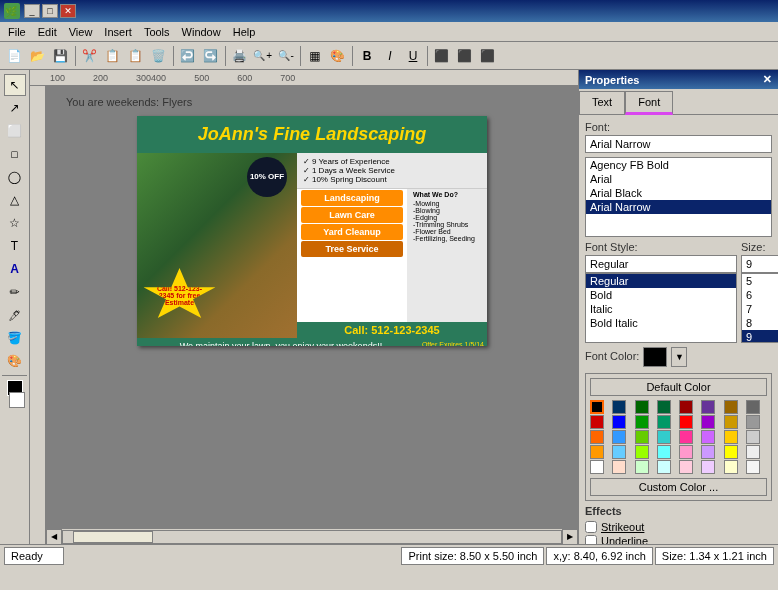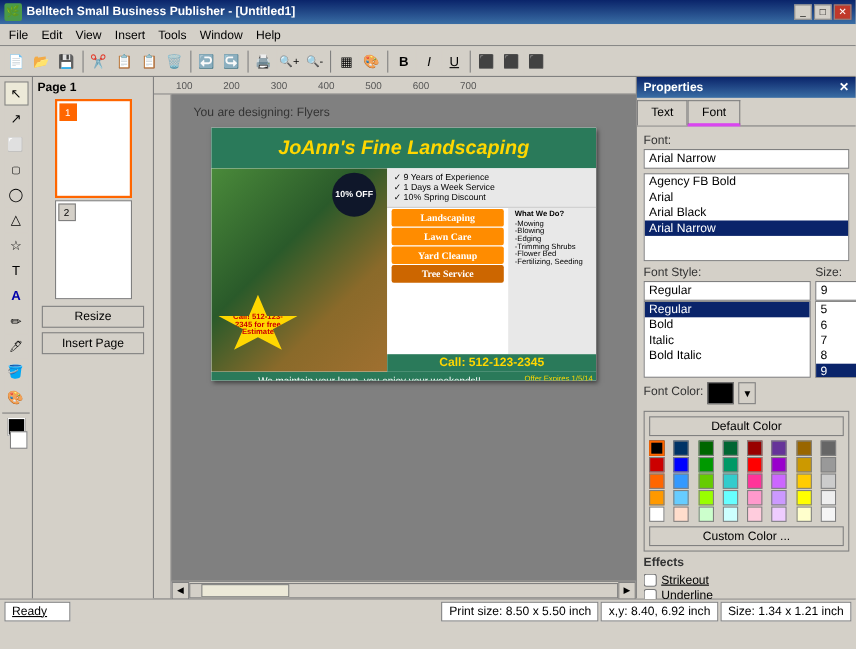--- a/index.html
+++ b/index.html
@@ -327,21 +327,21 @@
       gap: 2px;
     }
     .status-section {
       border: 1px solid #808080;
       padding: 1px 6px;
       height: 18px;
       display: flex;
       align-items: center;
       background: white;
     }
-    .status-ready { min-width: 60px; text-decoration: underline; }
+    .status-ready { min-width: 60px; }
 
     
     .flyer-header {
       background: #2a7a5a;
       text-align: center;
       padding: 8px;
       color: #ffd700;
       font-size: 18px;
       font-weight: bold;
       font-style: italic;
@@ -426,21 +426,20 @@
     }
 
     
     .props-close { cursor: pointer; font-size: 11px; }
   </style>
 </head>
 <body>
 
 <div id="titlebar">
   <div id="titlebar-icon">🌿</div>
-  <span id="titlebar-title">Belltech Small Business Publisher - [Untitled1]</span>
   <div id="titlebar-buttons">
     <div class="tb-btn">_</div>
     <div class="tb-btn">□</div>
     <div class="tb-btn close-btn">✕</div>
   </div>
 </div>
 
 <div id="menubar">
   <span class="menu-item">File</span>
   <span class="menu-item">Edit</span>
@@ -494,50 +493,37 @@
     <div class="lt-icon" style="font-weight:bold;color:#0000aa;">A</div>
     <div class="lt-icon">✏</div>
     <div class="lt-icon" style="font-size:10px;">🖊</div>
     <div class="lt-icon">🪣</div>
     <div class="lt-icon">🎨</div>
     <div style="width:100%;height:1px;background:#808080;margin:2px 0;"></div>
     <div class="lt-icon" style="background:#000;width:16px;height:16px;border:1px solid #fff;margin:1px;"></div>
     <div class="lt-icon" style="background:#fff;width:16px;height:16px;border:1px solid #808080;margin:1px;margin-top:-6px;margin-left:6px;"></div>
   </div>
 
-  <div id="page-panel">
-    <div id="page-panel-title">Page 1</div>
-    <div class="page-thumb active">
-      <div class="page-num">1</div>
-    </div>
-    <div class="page-thumb">
-      <div class="page-num2">2</div>
-    </div>
-    <div id="bottom-buttons">
-      <button class="action-btn">Resize</button>
-      <button class="action-btn">Insert Page</button>
-    </div>
-  </div>
 
   <div id="canvas-area">
 
     <div id="ruler-top">
       <span style="font-size:9px;color:#555;margin-left:4px;">100</span>
       <span style="font-size:9px;color:#555;margin-left:28px;">200</span>
       <span style="font-size:9px;color:#555;margin-left:28px;">300</span>
-      <span style="font-size:9px;color:#555;margin-left:28px;">400</span>
+      <span style="font-size:9px;color:#555;">400</span>
       <span style="font-size:9px;color:#555;margin-left:28px;">500</span>
       <span style="font-size:9px;color:#555;margin-left:28px;">600</span>
       <span style="font-size:9px;color:#555;margin-left:28px;">700</span>
     </div>
 
     <div id="ruler-left"></div>
 
     <div id="canvas-wrapper">
-      <div id="design-note">You are designing: Flyers</div>
+      <div id="design-note">You are weekends: Flyers</div>
 
       <div id="flyer">
 
         <div class="flyer-header">
           <span>JoAnn's Fine Landscaping</span>
         </div>
 
         <div class="flyer-body">
 
           <div class="flyer-left">
@@ -551,21 +537,21 @@
           </div>
 
           <div class="flyer-right">
             <div class="flyer-right-top">
               <div>✓ 9 Years of Experience</div>
               <div>✓ 1 Days a Week Service</div>
               <div>✓ 10% Spring Discount</div>
             </div>
             <div class="flyer-services">
               <div style="display:flex;flex:1;">
-                <div style="flex:1;font-family:Liberation Serif, serif;">
+                <div style="flex:1;">
                   <div class="service-btn">Landscaping</div>
                   <div class="service-btn">Lawn Care</div>
                   <div class="service-btn">Yard Cleanup</div>
                   <div class="service-btn selected">Tree Service</div>
                 </div>
                 <div class="flyer-what" style="width:80px;font-size:7px;">
                   <div style="font-weight:bold;margin-bottom:2px;">What We Do?</div>
                   <div>-Mowing</div>
                   <div>-Blowing</div>
                   <div>-Edging</div>

